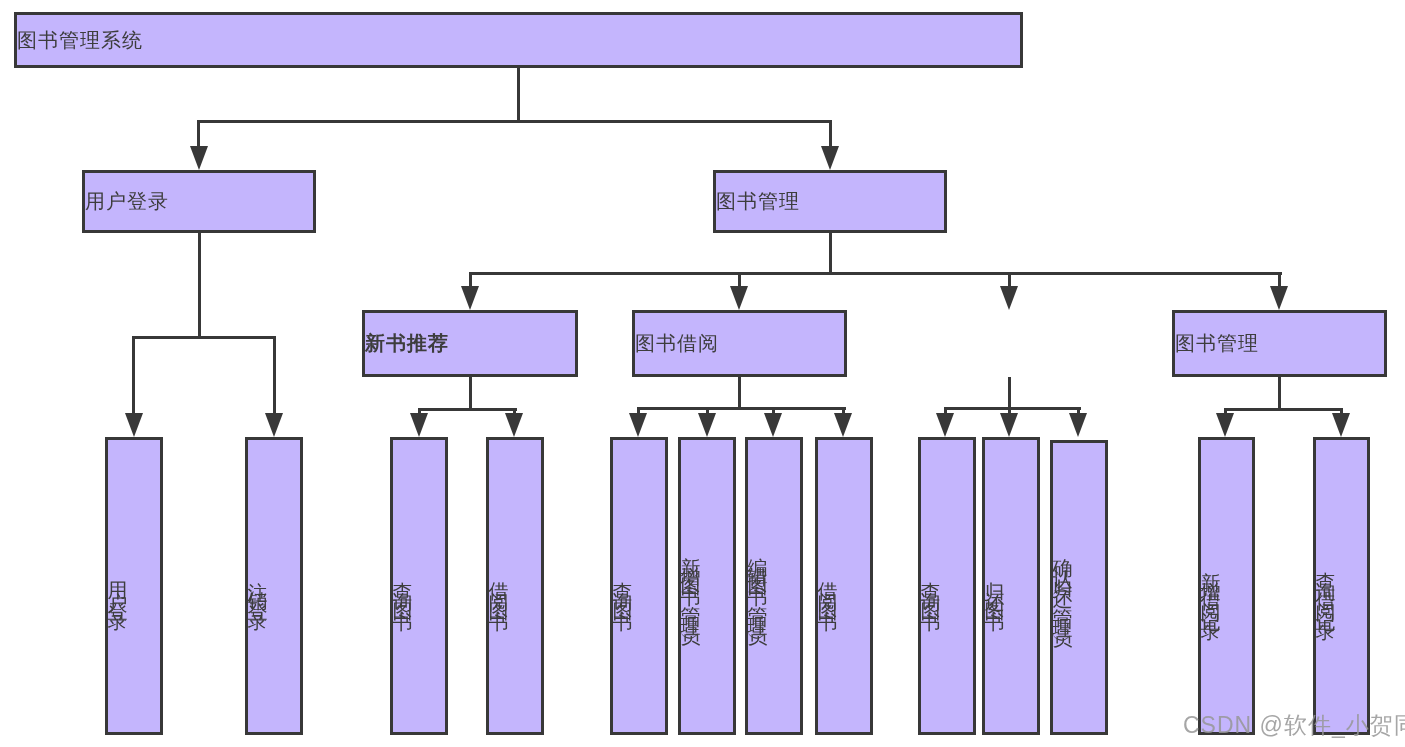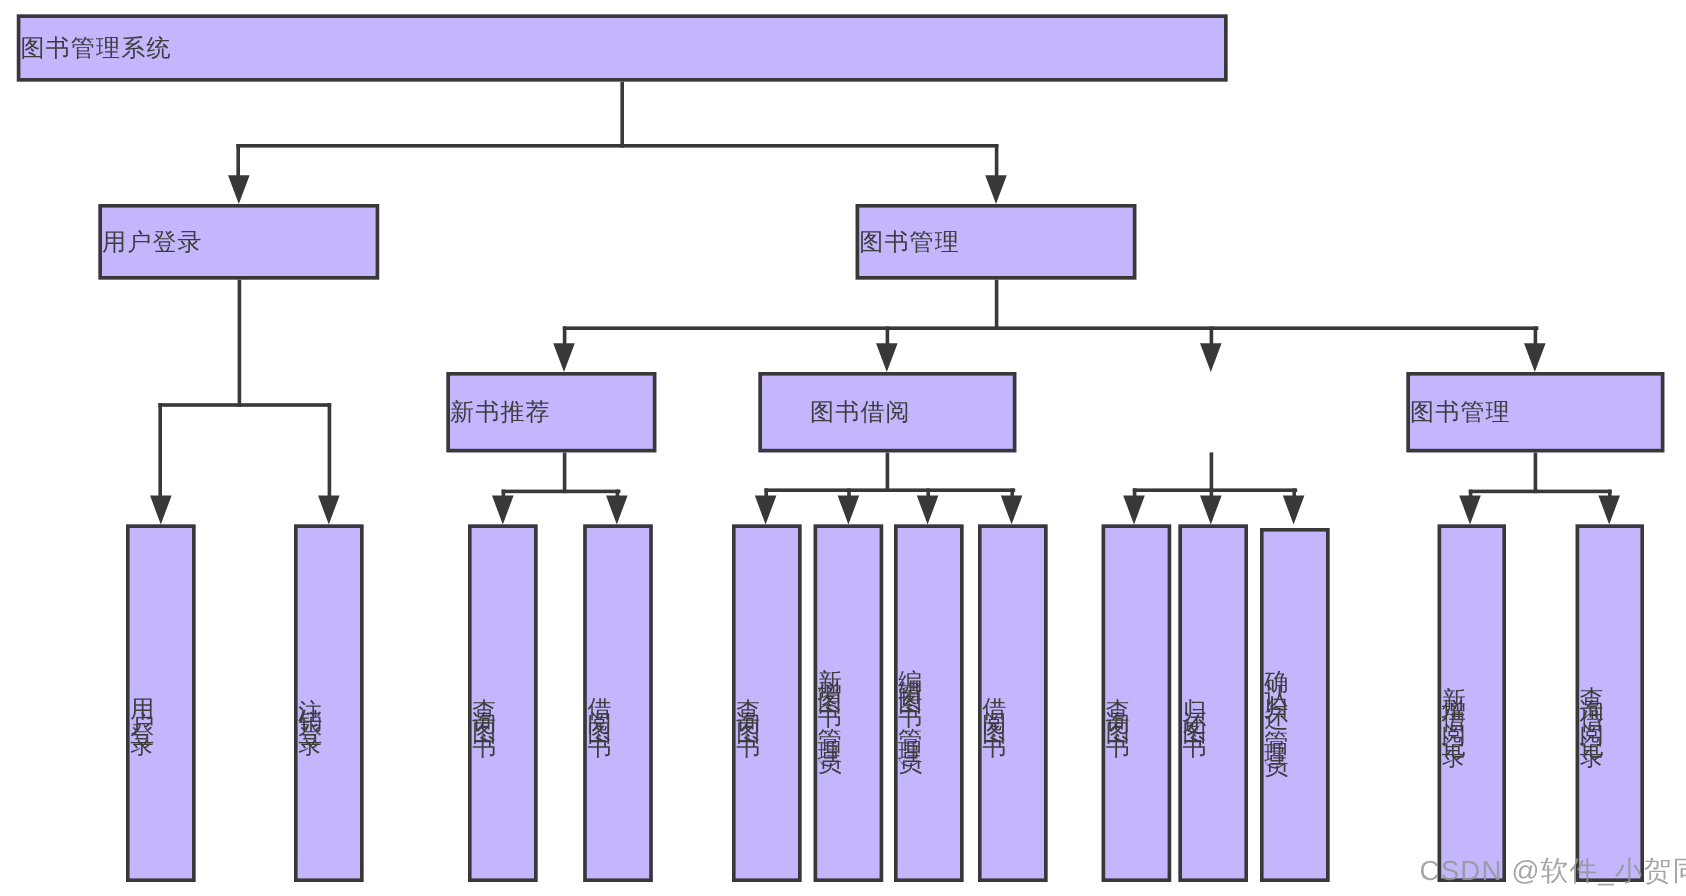--- a/index.html
+++ b/index.html
@@ -98,24 +98,24 @@
     <span>图书管理系统</span>
   </div>
 
   <div class="node" style="left:82px;top:170px;width:234px;height:63px;">
     <span>用户登录</span>
   </div>
   <div class="node" style="left:713px;top:170px;width:234px;height:63px;">
     <span>图书管理</span>
   </div>
 
-  <div class="node" style="left:372px;top:310px;width:175px;height:67px;">
+  <div class="node" style="left:362px;top:310px;width:216px;height:67px;font-weight:bold;">
     <span>新书推荐</span>
   </div>
-  <div class="node" style="left:632px;top:310px;width:215px;height:67px;padding-left:40px;">
+  <div class="node" style="left:632px;top:310px;width:215px;height:67px;">
     <span>图书借阅</span>
   </div>
   <div class="node" style="left:1172px;top:310px;width:215px;height:67px;">
     <span>图书管理</span>
   </div>
 
   <div class="node vnode" style="left:105px;top:437px;width:58px;height:298px;">
     <span>用户登录</span>
   </div>
   <div class="node vnode" style="left:245px;top:437px;width:58px;height:298px;">

